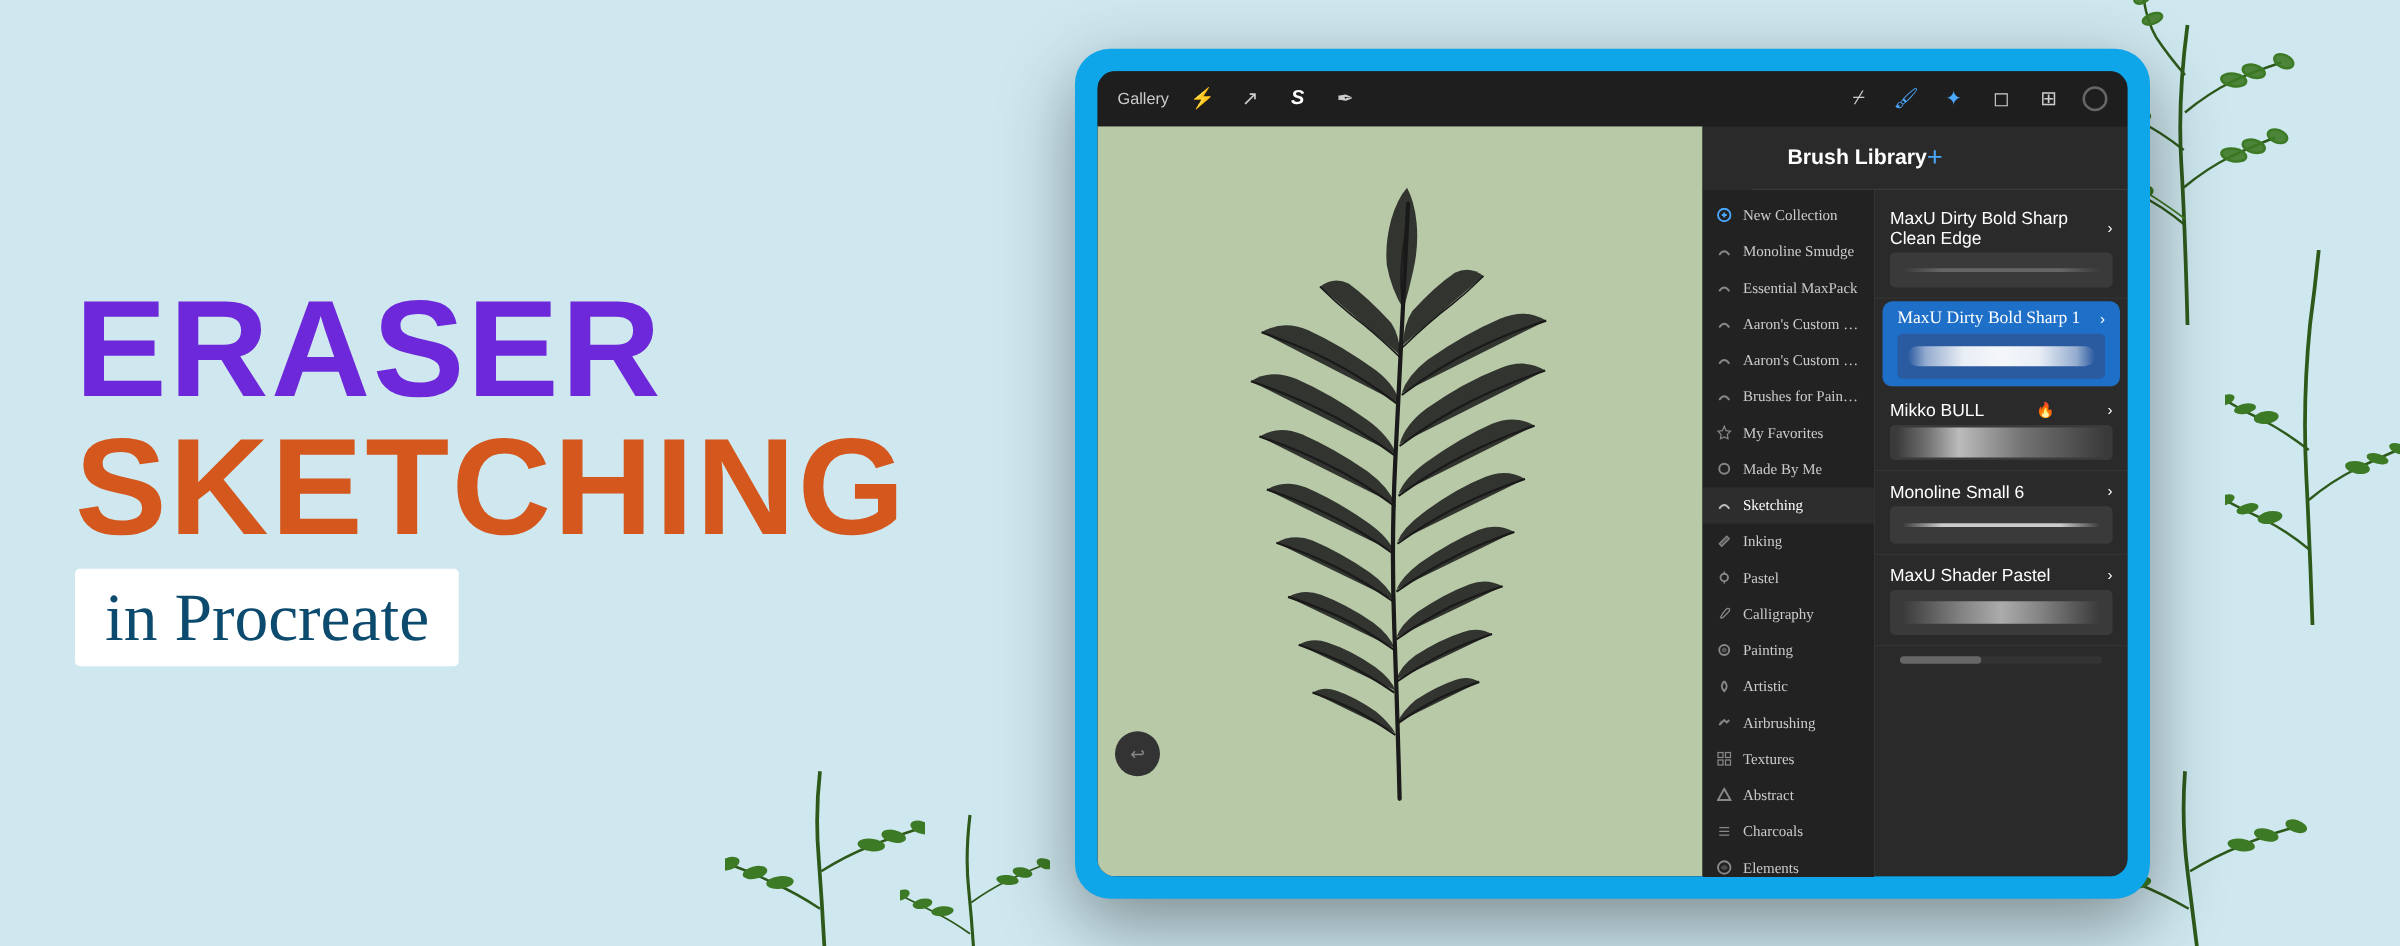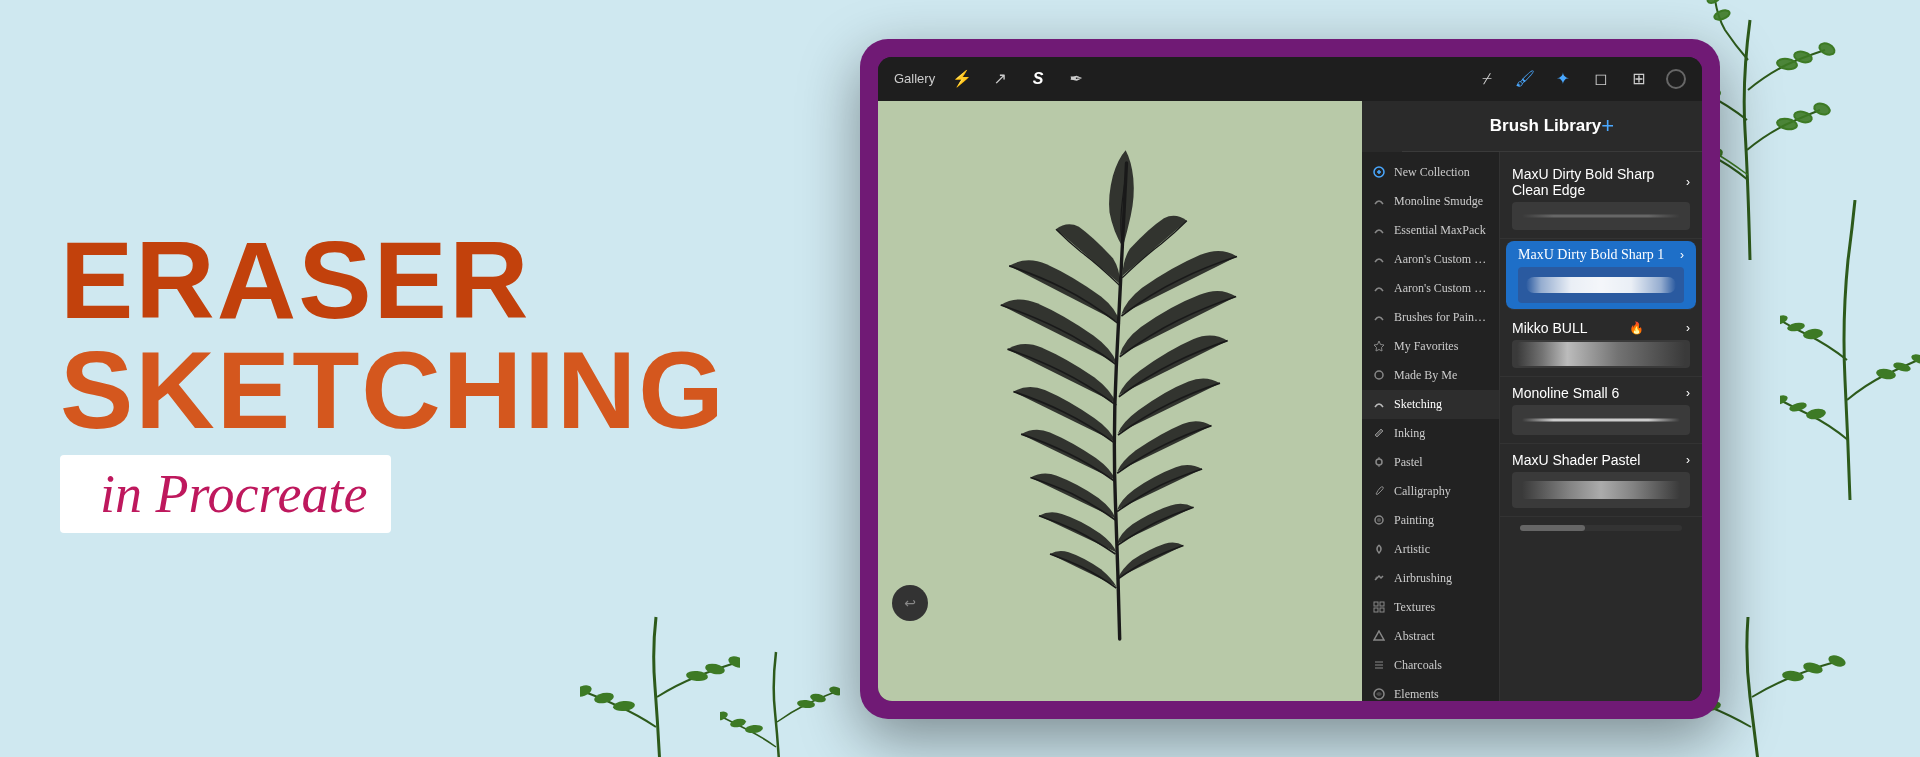--- a/index.html
+++ b/index.html
@@ -24,21 +24,21 @@
       position: absolute;
       left: 60px;
       top: 50%;
       transform: translateY(-50%);
       z-index: 10;
     }
 
     .eraser-title {
       font-size: 110px;
       font-weight: 900;
-      color: #c2410c;
+      color: #6d28d9;
       letter-spacing: 2px;
       line-height: 1;
       text-transform: uppercase;
       font-family: 'Arial Black', Arial, sans-serif;
     }
 
     .sketching-title {
       font-size: 110px;
       font-weight: 900;
       color: #d4571e;
@@ -55,36 +55,34 @@
     }
 
     .subtitle-bg {
       background: white;
       padding: 8px 24px;
       border-radius: 4px;
     }
 
     .in-procreate {
       font-size: 54px;
-      color: #be185d;
-      font-style: italic;
+      color: #0c4a6e;
       font-family: Georgia, serif;
       font-weight: 400;
-      margin-left: 16px;
     }
 
     
     .ipad-container {
       position: absolute;
       right: 200px;
       top: 50%;
       transform: translateY(-50%);
       width: 860px;
       height: 680px;
-      background: #701a75;
+      background: #0ea5e9;
       border-radius: 28px;
       padding: 18px;
       box-shadow: 0 20px 60px rgba(0,0,0,0.4);
       z-index: 20;
     }
 
     .ipad-screen {
       width: 100%;
       height: 100%;
       background: #222;
@@ -169,21 +167,21 @@
       bottom: 0;
       background: #2a2a2a;
       z-index: 25;
       display: flex;
       flex-direction: column;
     }
 
     .brush-header {
       display: flex;
       align-items: center;
-      justify-content: center;
+      justify-content: flex-start;
       padding: 12px 28px;
       border-bottom: 1px solid #3a3a3a;
       margin-left: 40px;
     }
 
     .brush-title {
       color: #fff;
       font-size: 17px;
       font-weight: 600;
     }

